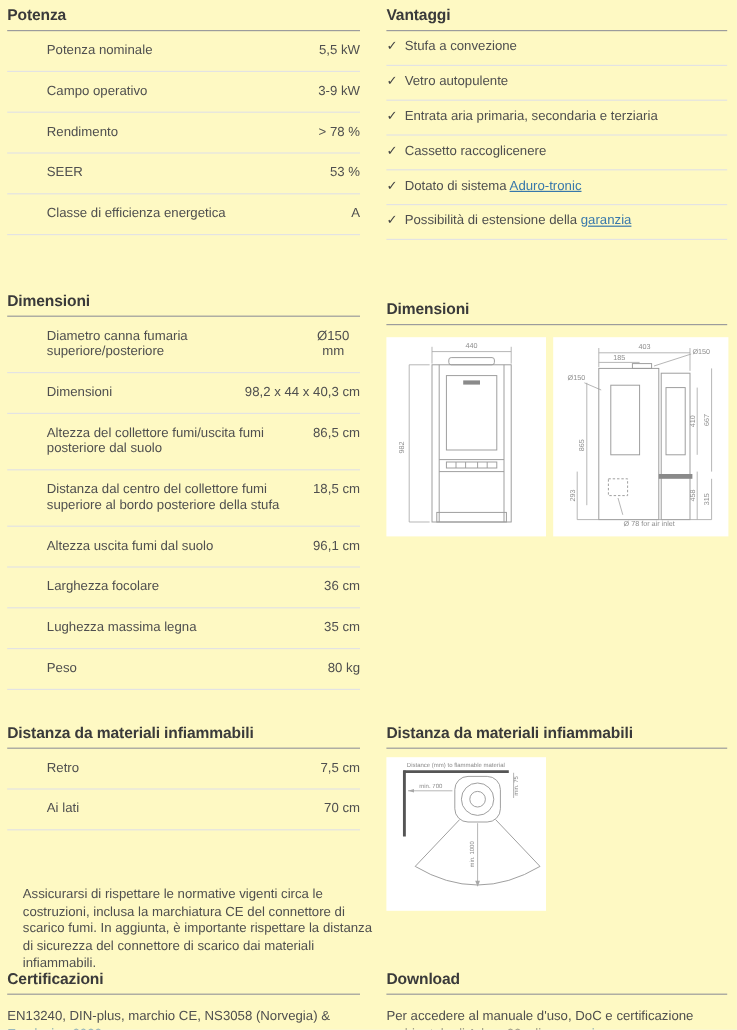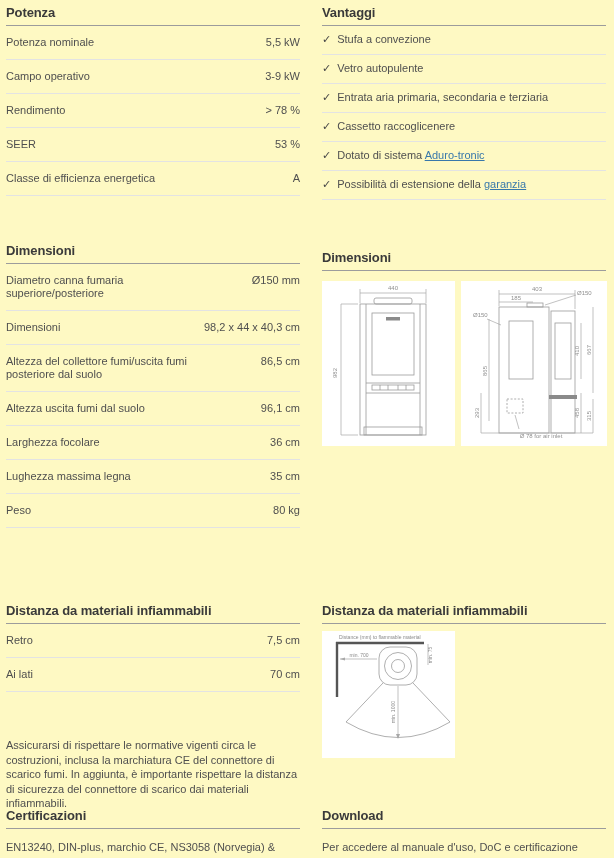--- a/index.html
+++ b/index.html
@@ -3,27 +3,27 @@
 <meta charset="utf-8">
 <style>
   html,body{margin:0;padding:0;}
   body{font-family:"Liberation Sans","DejaVu Sans",sans-serif;background:#f4f4f4;}
   .page{position:relative;width:614px;height:858px;background:#fef9c3;overflow:hidden;}
   .section{position:absolute;}
   .col-l{left:6px;width:294px;}
   .col-r{left:322px;width:284px;}
   h3.sec-title{margin:0;font-size:13px;font-weight:bold;color:#3a3a3a;padding-bottom:5px;border-bottom:1px solid #9c9c9c;letter-spacing:-0.1px;}
   .row{display:flex;justify-content:space-between;gap:14px;padding:10px 0;border-bottom:1px solid #e3e3e3;font-size:11px;line-height:13px;color:#4f4f4f;}
-  .row .label{max-width:205px;}
+  .row .label{max-width:205px;margin-left:33px;}
   .row .value{text-align:center;max-width:100px;}
   .vitem{padding:7px 0 8px;border-bottom:1px solid #e3e3e3;font-size:11px;line-height:13px;color:#4f4f4f;}
   .check{margin-right:6px;color:#454545;}
   a{color:#3878ab;text-decoration:underline;cursor:pointer;}
   .para{margin:11px 0 0;font-size:11px;line-height:14.5px;color:#4f4f4f;}
-  .note{position:absolute;left:6px;width:294px;font-size:11px;line-height:14.5px;color:#4f4f4f;}
+  .note{position:absolute;left:19px;width:294px;font-size:11px;line-height:14.5px;color:#4f4f4f;}
   .imgrow{display:flex;gap:6px;margin-top:10px;}
   .imgbox{background:#ffffff;}
   .dline{stroke:#a8a8a8;stroke-width:0.7;fill:none;}
   .sline{stroke:#9b9b9b;stroke-width:0.8;fill:none;}
   .dtext{fill:#8f8f8f;font-size:6px;font-family:"Liberation Sans",sans-serif;}
   .ctext{fill:#8a8a8a;font-size:5px;font-family:"Liberation Sans",sans-serif;}
   .wall{stroke:#555555;stroke-width:2.4;}
   .darkfill{fill:#8a8a8a;}
   .dashed{stroke-dasharray:2,1.6;}
 </style>
@@ -84,20 +84,24 @@
       <span class="label">Diametro canna fumaria superiore/posteriore</span>
       <span class="value">Ø150 mm</span>
     </div>
     <div class="row">
       <span class="label">Dimensioni</span>
       <span class="value">98,2 x 44 x 40,3 cm</span>
     </div>
     <div class="row">
       <span class="label">Altezza del collettore fumi/uscita fumi posteriore dal suolo</span>
       <span class="value">86,5 cm</span>
+    </div>
+    <div class="row">
+      <span class="label">Distanza dal centro del collettore fumi superiore al bordo posteriore della stufa</span>
+      <span class="value">18,5 cm</span>
     </div>
     <div class="row">
       <span class="label">Altezza uscita fumi dal suolo</span>
       <span class="value">96,1 cm</span>
     </div>
     <div class="row">
       <span class="label">Larghezza focolare</span>
       <span class="value">36 cm</span>
     </div>
     <div class="row">

